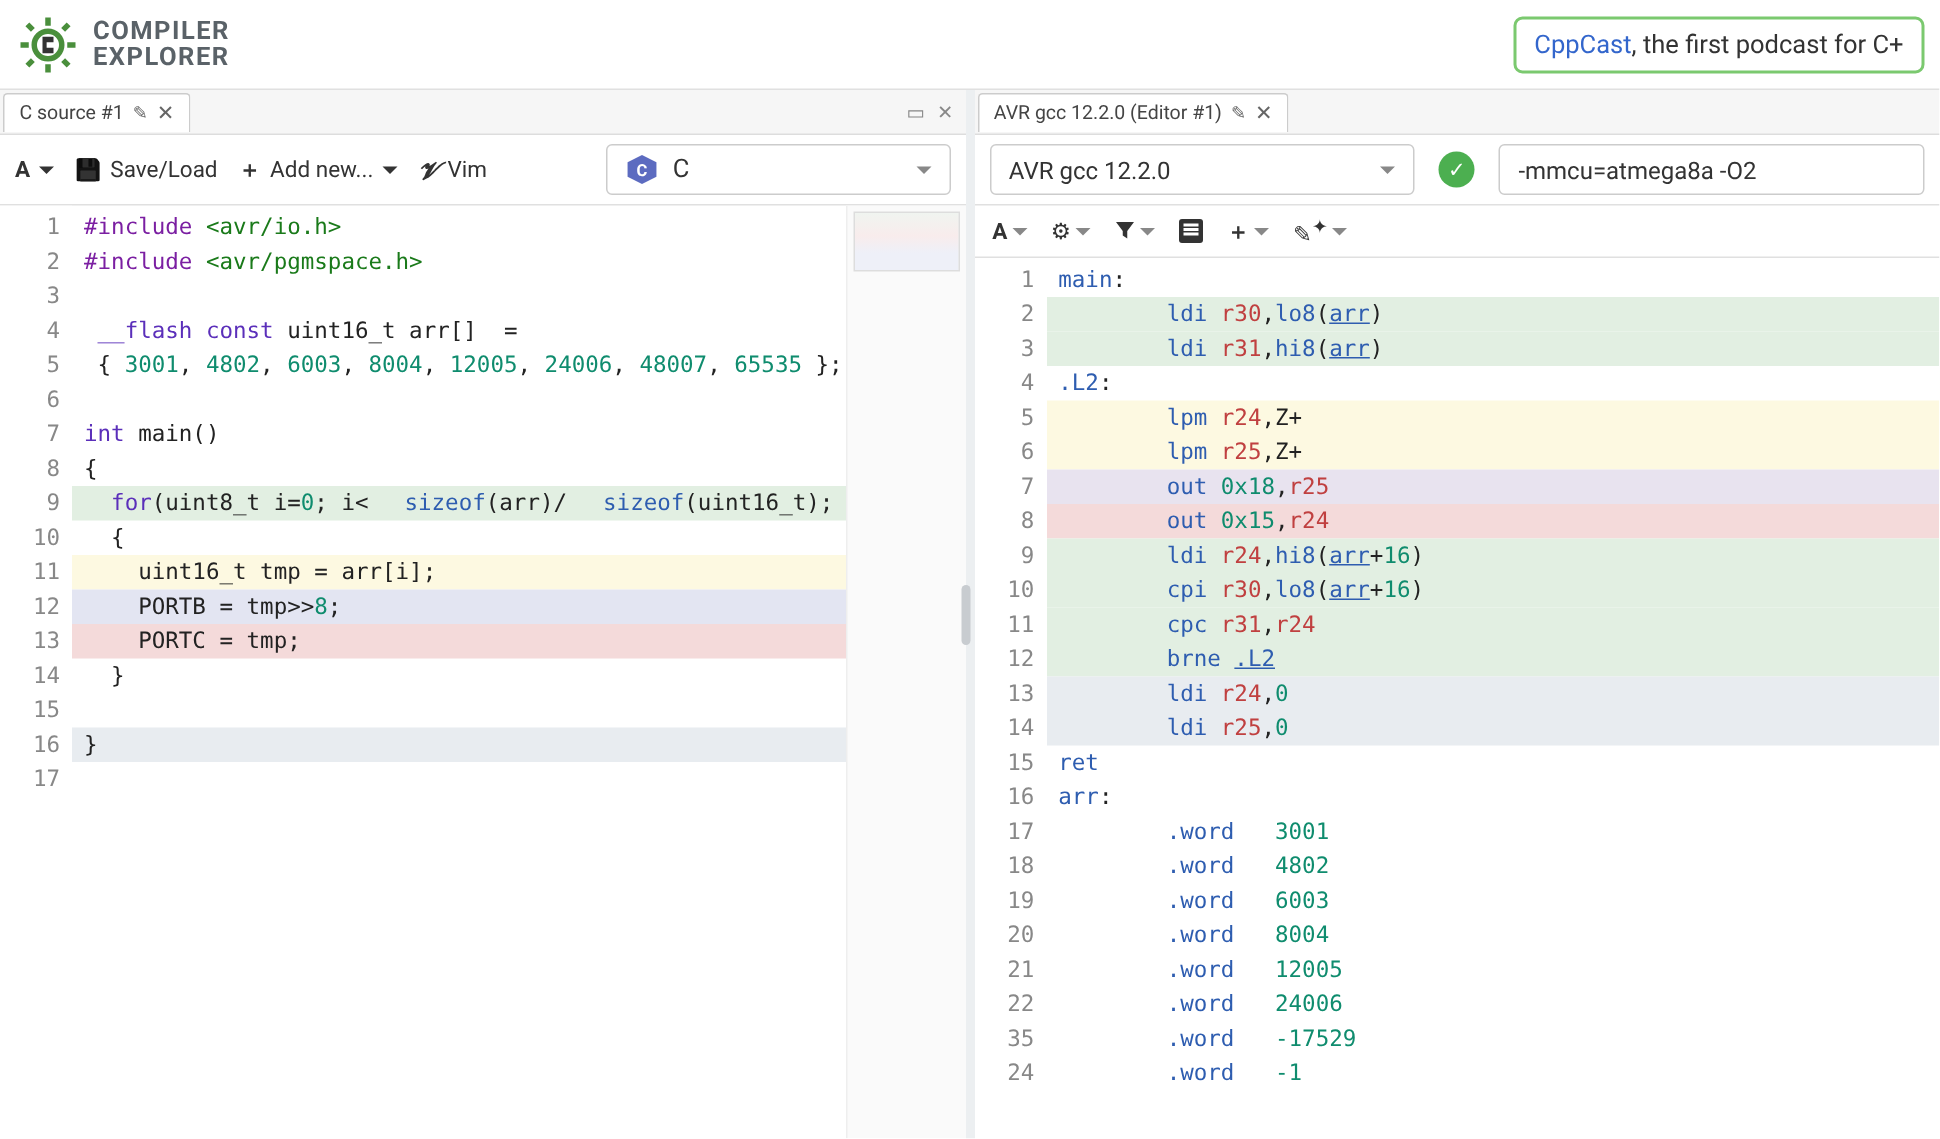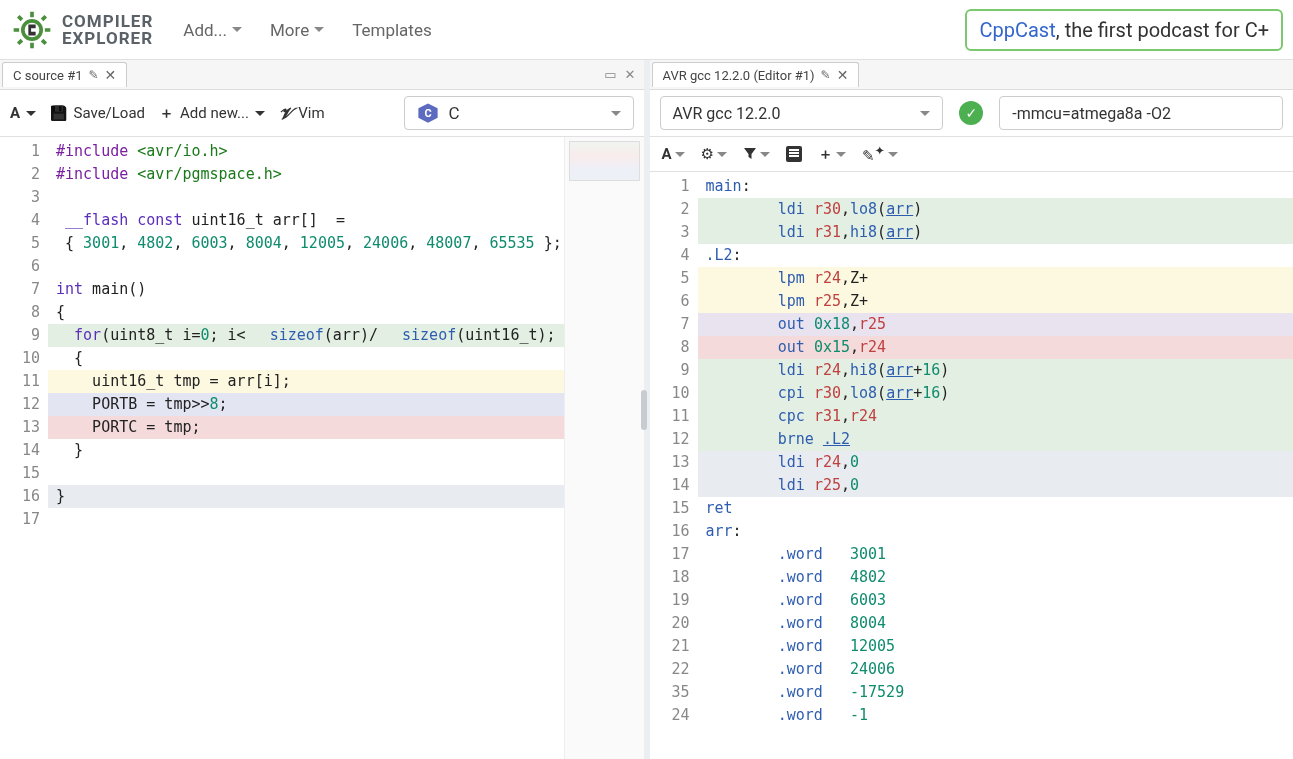--- a/index.html
+++ b/index.html
@@ -5,21 +5,21 @@
 * { margin: 0; padding: 0; box-sizing: border-box; }
 body { font-family: -apple-system, BlinkMacSystemFont, "Segoe UI", Roboto, sans-serif; font-size: 14px; color: #333; background: #fff; overflow: hidden; }
 .topbar { display: flex; align-items: center; height: 60px; padding: 0 10px; border-bottom: 1px solid #e0e0e0; }
 .logo { display: flex; align-items: center; margin-right: 30px; }
 .logo svg { width: 44px; height: 44px; }
 .logo-text { display: flex; flex-direction: column; line-height: 1; font-weight: 700; letter-spacing: 1px; color: #5a6268; margin-left: 8px; font-size: 17px; }
 .topmenu { display: flex; align-items: center; gap: 28px; color: #666; font-size: 17px; }
 .topmenu-item { cursor: pointer; display: inline-flex; align-items: center; gap: 5px; }
 .caret-down { width: 0; height: 0; border-left: 5px solid transparent; border-right: 5px solid transparent; border-top: 5px solid #888; }
 .spacer { flex: 1; }
-.sponsor { border: 2px solid #7bc96f; border-radius: 6px; padding: 7px 12px; font-size: 20px; color: #333; white-space: nowrap; overflow: hidden; }
+.sponsor { border: 2px solid #7bc96f; border-radius: 6px; padding: 7px 12px; font-size: 17px; color: #333; white-space: nowrap; overflow: hidden; }
 .sponsor a { color: #3366cc; text-decoration: none; }
 .layout { display: flex; height: calc(100vh - 60px); }
 .pane { flex: 1; display: flex; flex-direction: column; min-width: 0; }
 .pane.left { border-right: 6px solid #eceff1; }
 .tabbar { display: flex; align-items: center; background: #f6f6f6; border-bottom: 1px solid #ddd; height: 30px; }
 .tab { display: inline-flex; align-items: center; gap: 6px; background: #fff; border: 1px solid #ccc; border-bottom: none; padding: 4px 10px; font-size: 13px; color: #444; border-radius: 3px 3px 0 0; margin-left: 2px; }
 .tab .pencil { font-size: 12px; color: #666; }
 .tab .close-x { font-size: 14px; color: #666; cursor: pointer; }
 .tabbar .winicons { margin-left: auto; display: flex; gap: 8px; padding-right: 8px; color: #888; font-size: 13px; }
 .toolbar { display: flex; align-items: center; gap: 14px; padding: 6px 10px; border-bottom: 1px solid #e0e0e0; min-height: 42px; }
@@ -74,31 +74,20 @@
         <circle cx="24" cy="24" r="10"></circle>
         <path d="M24 4v6M24 38v6M4 24h6M38 24h6M9 9l4 4M35 35l4 4M39 9l-4 4M13 35l-4 4"></path>
       </g>
       <path d="M20 18h8v4h-5v4h5v4h-8z" fill="#333"></path>
     </svg>
     <div class="logo-text">
       <span>COMPILER</span>
       <span>EXPLORER</span>
     </div>
   </div>
-  <div class="topmenu">
-    <span class="topmenu-item">
-        <span>Add...</span>
-        <span class="caret-down"></span>
-      </span>
-    <span class="topmenu-item">
-        <span>More</span>
-        <span class="caret-down"></span>
-      </span>
-    <span class="topmenu-item">Templates</span>
-  </div>
   <div class="spacer"></div>
   <div class="sponsor">
     <a>CppCast</a><span>, the first podcast for C+</span>
   </div>
 </div>
 
 <div class="layout">
 
   <div class="pane left" style="position:relative">
     <div class="tabbar">

